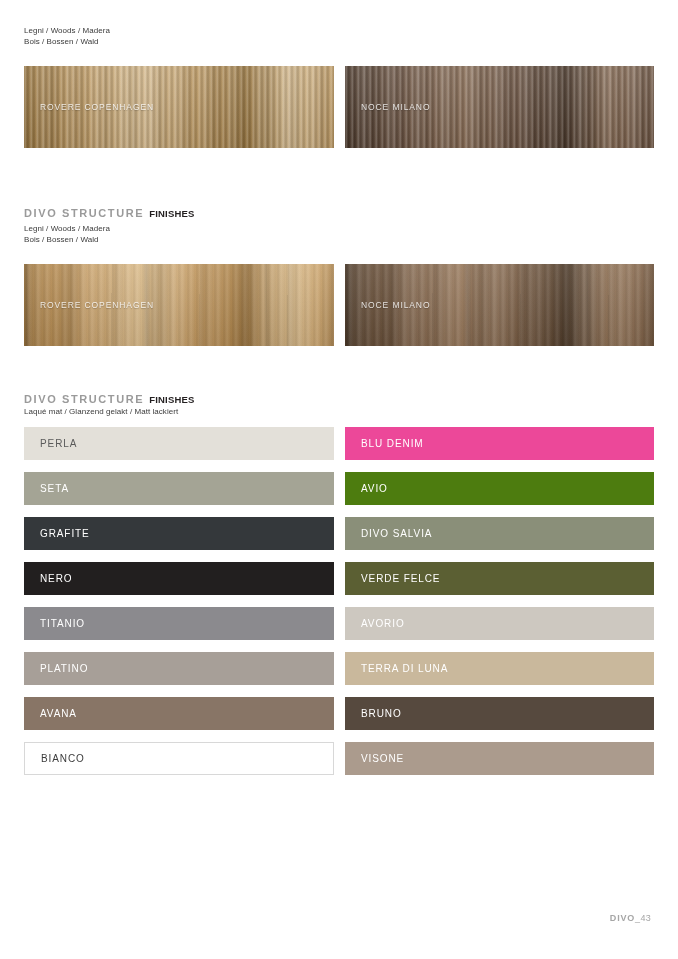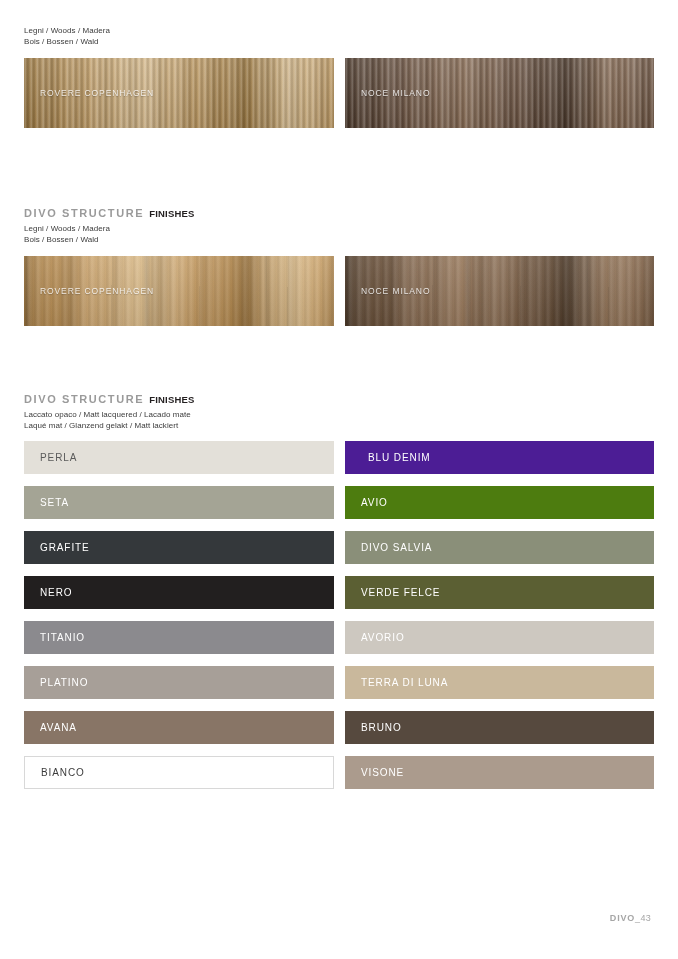--- a/index.html
+++ b/index.html
@@ -55,22 +55,22 @@
   }
 
   
   .wood-row {
     position: relative;
     margin-top: 11px;
     height: 82px;
   }
   .wood {
     position: absolute;
-    top: 0;
-    height: 70px;
+    top: 8px;
+    height: 82px;
     overflow: hidden;
     padding-left: 48px;
   }
   .wood.left  { left: 24px;  width: 310px; }
   .wood.right { left: 345px; width: 309px; }
 
   .wood-label {
     position: absolute;
     left: 16px;
     top: 50%;
@@ -213,21 +213,20 @@
         <span class="wood-label">NOCE MILANO</span>
       </div>
     </div>
   </div>
 
   <div class="section" id="sec2" style="top:393px;">
     <div class="sec-head">
       <div class="head-title">
         <span>DIVO STRUCTURE</span><span class="fin">FINISHES</span>
       </div>
-      <div class="head-sub">Laccato opaco / Matt lacquered / Lacado mate</div>
       <div class="head-sub2">Laqué mat / Glanzend gelakt / Matt lackiert</div>
     </div>
 
     <div class="swatch-grid" style="height:430px;">
       <div class="sw-col left" id="col-left">
           <div class="swatch" style="background: rgb(227, 224, 217);">
             <span class="sw-name" style="color: rgb(90, 90, 90);">PERLA</span>
           </div>
           <div class="swatch" style="background: rgb(164, 164, 149);">
             <span class="sw-name" style="color: rgb(255, 255, 255);">SETA</span>
@@ -245,21 +244,21 @@
             <span class="sw-name" style="color: rgb(255, 255, 255);">PLATINO</span>
           </div>
           <div class="swatch" style="background: rgb(136, 117, 102);">
             <span class="sw-name" style="color: rgb(255, 255, 255);">AVANA</span>
           </div>
           <div class="swatch outlined" style="background: rgb(255, 255, 255);">
             <span class="sw-name" style="color: rgb(59, 59, 59);">BIANCO</span>
           </div>
         </div>
       <div class="sw-col right" id="col-right">
-          <div class="swatch" style="background: #4c1d95; padding-left: 7px;">
+          <div class="swatch" style="background: #ec4899;">
             <span class="sw-name" style="color: rgb(255, 255, 255);">BLU DENIM</span>
           </div>
           <div class="swatch" style="background: #4d7c0f;">
             <span class="sw-name" style="color: rgb(255, 255, 255);">AVIO</span>
           </div>
           <div class="swatch" style="background: rgb(138, 143, 121);">
             <span class="sw-name" style="color: rgb(255, 255, 255);">DIVO SALVIA</span>
           </div>
           <div class="swatch" style="background: rgb(91, 95, 51);">
             <span class="sw-name" style="color: rgb(255, 255, 255);">VERDE FELCE</span>

